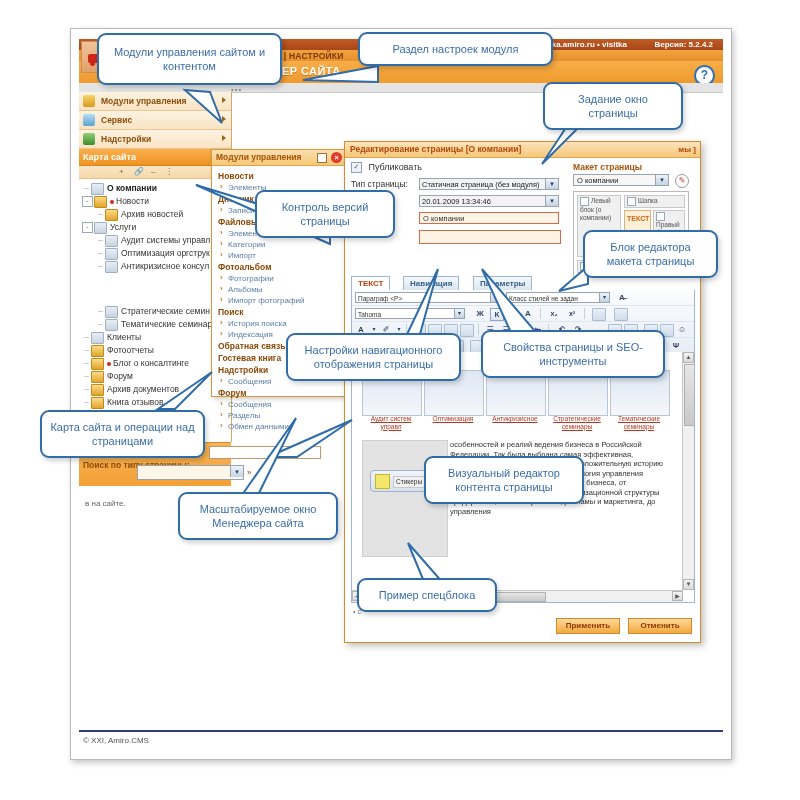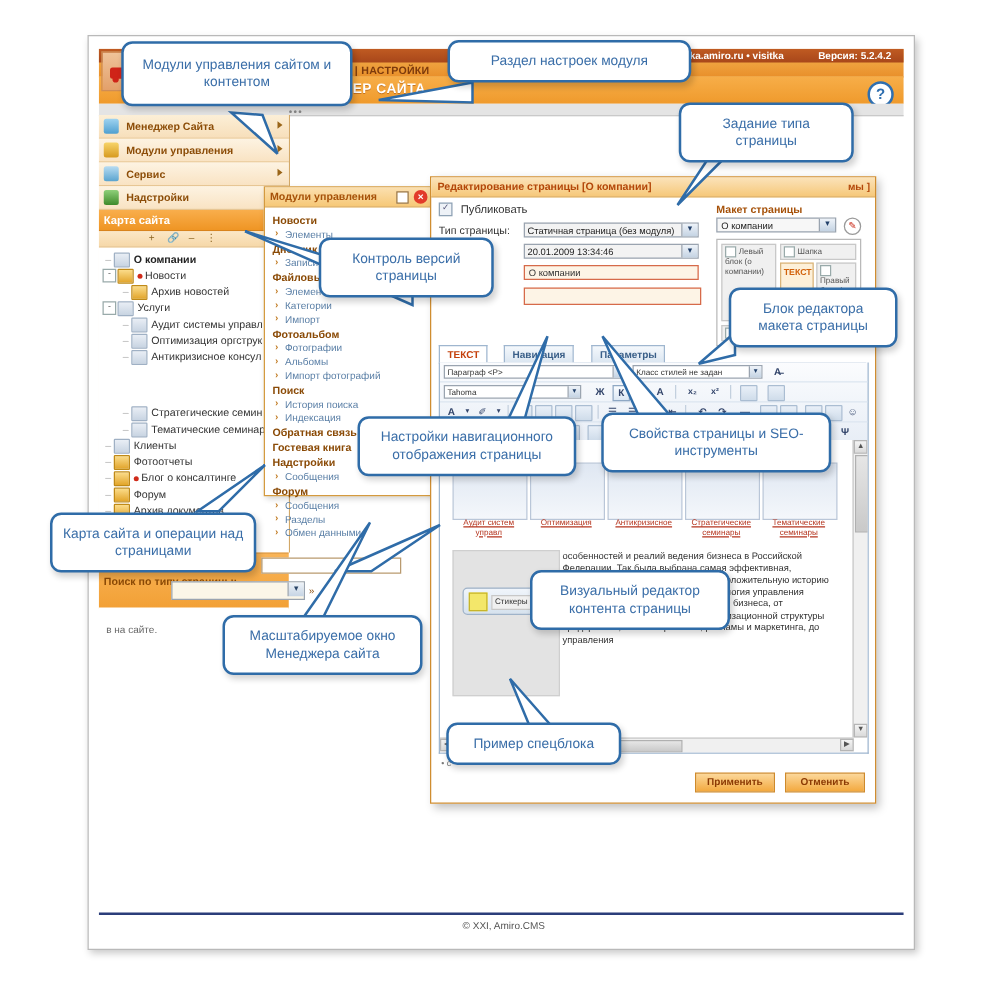--- a/index.html
+++ b/index.html
@@ -226,21 +226,21 @@
     border:1px solid #b5b5b5;box-sizing:border-box;font-size:6px;text-align:center;line-height:8px;color:#555;}
   .hscroll .lf{left:0;} .hscroll .rt{right:0;}
   .hscroll .th{position:absolute;left:12px;top:1px;width:180px;height:8px;background:linear-gradient(#e6e6e6,#c9c9c9);border:1px solid #b0b0b0;}
   .foot-note{position:absolute;left:8px;top:466px;font-size:7px;color:#777;}
   .ebtns{position:absolute;right:8px;bottom:8px;}
   .ebtn{display:inline-block;width:62px;height:14px;line-height:13px;text-align:center;
     background:linear-gradient(#fcd89b,#f3a93f);border:1px solid #cf8a2a;color:#8c3a04;
     font-size:8px;font-weight:bold;margin-left:5px;}
 
   
-  #pagefooter{position:absolute;left:0;bottom:6px;width:644px;text-align:center;}
+  #pagefooter{position:absolute;left:0;bottom:6px;width:644px;}
   #pagefooter .hr{height:2px;background:#2b3d7a;}
   #pagefooter .cp{font-size:8px;color:#555;padding:4px 0 0 4px;}
 
   
   .callout{
     position:absolute;background:#fff;border:2px solid #2f6ca8;border-radius:9px;
     color:#3a6ea8;font-size:11px;text-align:center;line-height:14px;
     box-shadow:2px 3px 5px rgba(0,0,0,.18);z-index:50;
     display:flex;align-items:center;justify-content:center;padding:4px 7px;box-sizing:border-box;
   }
@@ -262,25 +262,20 @@
     <div class="cms-logo">
         <div class="car"></div>
       </div>
     <div class="cms-title">КЕР САЙТА</div>
     <div class="help-q">?</div>
     <div class="dots-bar">
         <i>•••</i>
       </div>
 
     <div id="sidebar">
-      <div class="side-row first">
-        <span class="ic ic-mgr"></span>
-        <span>Менеджер Сайта</span>
-        <span class="arw"></span>
-      </div>
       <div class="side-row">
         <span class="ic ic-mod"></span>
         <span>Модули управления</span>
         <span class="arw"></span>
       </div>
       <div class="side-row">
         <span class="ic ic-srv"></span>
         <span>Сервис</span>
         <span class="arw"></span>
       </div>
@@ -564,21 +559,21 @@
     <path d="M268,457 L352,420 L297,457 Z"></path>
     <path d="M242,495 L296,418 L258,495 Z"></path>
     <path d="M425,584 L408,543 L444,584 Z"></path>
   </g>
 </svg>
 
 <div class="callout" style="left:97px;top:33px;width:185px;height:52px">Модули управления сайтом и контентом</div>
 
 <div class="callout" style="left:358px;top:32px;width:195px;height:34px">Раздел настроек модуля</div>
 
-<div class="callout" style="left:543px;top:82px;width:140px;height:48px">Задание типа страницы</div>
+<div class="callout" style="left:543px;top:82px;width:140px;height:48px">Задание окно страницы</div>
 
 <div class="callout" style="left:255px;top:190px;width:140px;height:48px">Контроль версий страницы</div>
 
 <div class="callout" style="left:583px;top:230px;width:135px;height:48px">Блок редактора макета страницы</div>
 
 <div class="callout" style="left:286px;top:333px;width:175px;height:48px">Настройки навигационного отображения страницы</div>
 
 <div class="callout" style="left:481px;top:330px;width:184px;height:48px">Свойства страницы и SEO-инструменты</div>
 
 <div class="callout" style="left:40px;top:410px;width:165px;height:48px">Карта сайта и операции над страницами</div>

